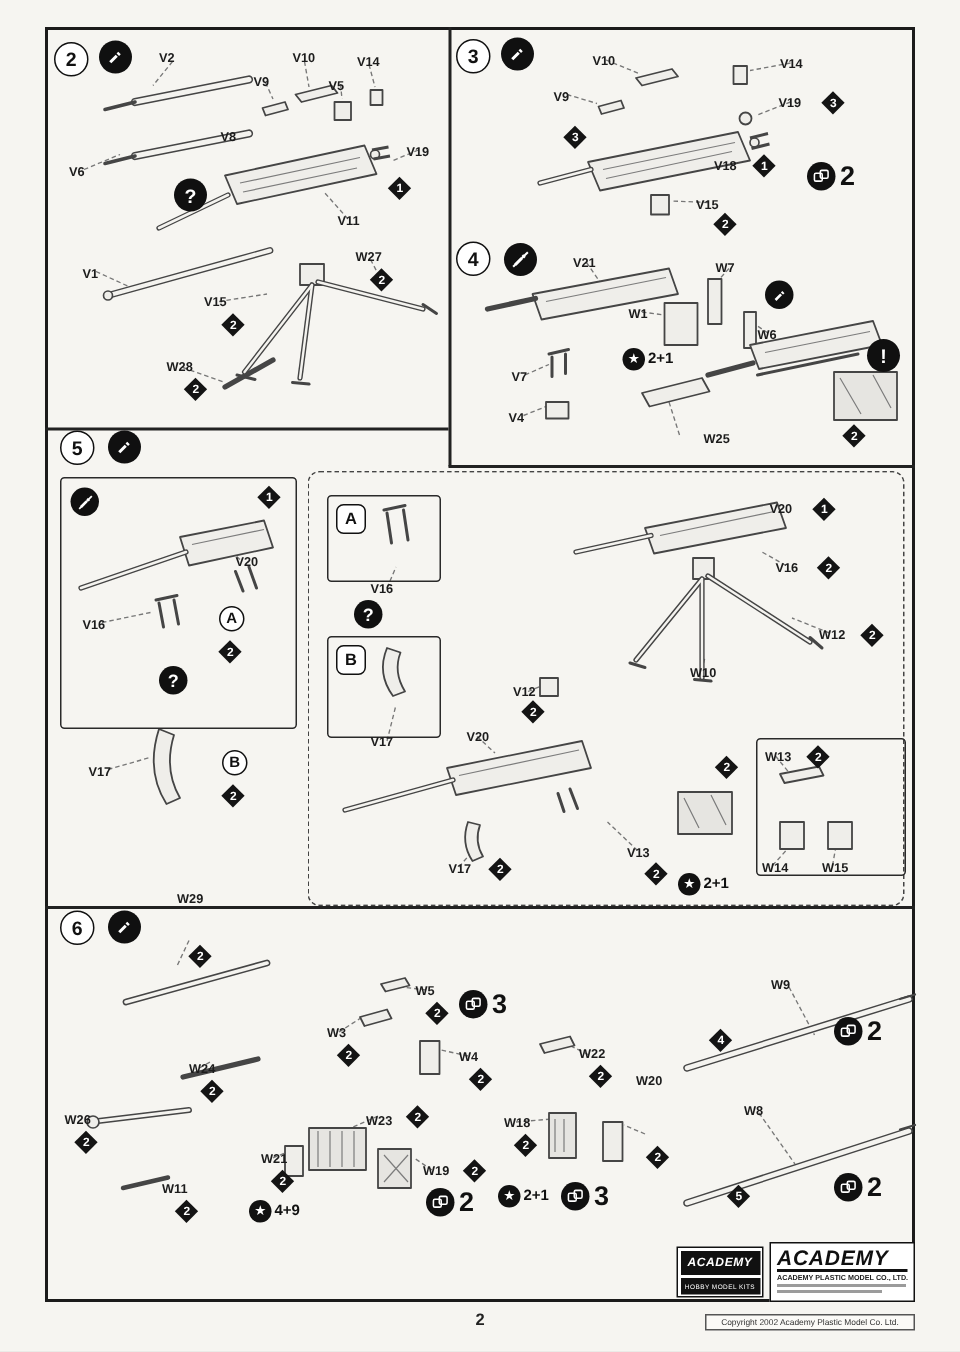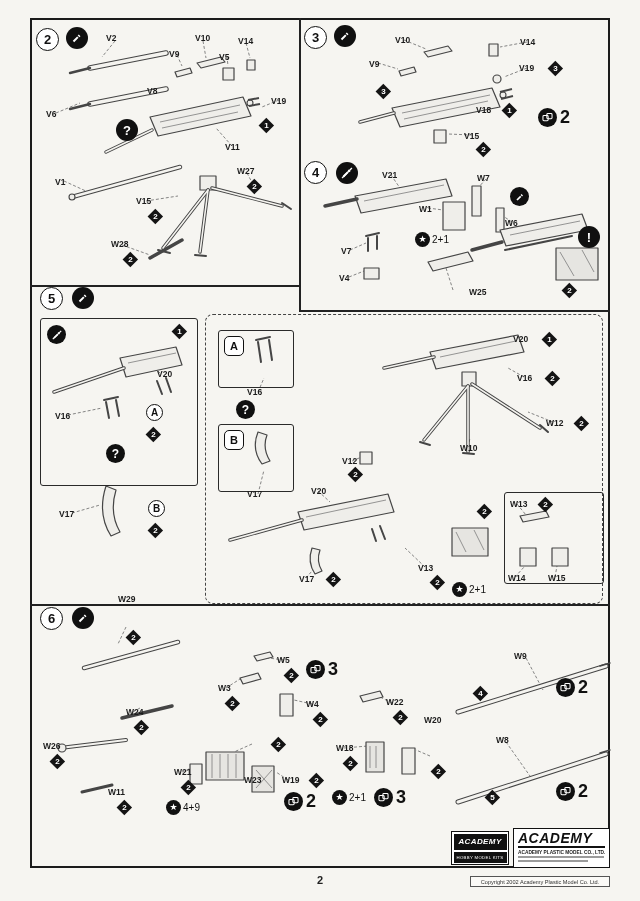--- a/index.html
+++ b/index.html
@@ -24,21 +24,21 @@
   .diamond .n{position:absolute;inset:0;color:#fff;font-size:8px;font-weight:700;text-align:center;line-height:13px}
   .ring{position:absolute;width:17px;height:17px;border:1.5px solid #111;border-radius:50%;background:#fff;
         font-size:10px;font-weight:700;display:flex;align-items:center;justify-content:center;color:#111}
   .sqmark{position:absolute;width:20px;height:20px;border:1.7px solid #111;border-radius:5px;background:#fff;
         font-size:11px;font-weight:700;display:flex;align-items:center;justify-content:center;color:#111}
   .qty{position:absolute;display:flex;align-items:center;gap:3px}
   .qty .qnum{font-size:18px;font-weight:700;color:#111;line-height:19px}
   .starb{position:absolute;display:flex;align-items:center;gap:2px}
   .starb .c{width:15px;height:15px;border-radius:50%;background:#111;color:#fff;font-size:9px;line-height:15px;
         text-align:center;font-style:normal}
-  .starb .t{font-size:10px;font-weight:400;color:#111}
+  .starb .t{font-size:10px;font-weight:700;color:#111}
   
   .logo-small{position:absolute;left:451px;top:831px;width:58px;height:34px;border:1px solid #111;background:#fff;padding:1.5px;
         display:flex;flex-direction:column;gap:1.5px}
   .logo-small .bar1{flex:1.5;background:#111;color:#fff;font-size:8px;font-weight:700;font-style:italic;
         display:flex;align-items:center;justify-content:center;letter-spacing:.4px}
   .logo-small .bar2{flex:1;background:#111;color:#fff;font-size:4.3px;display:flex;align-items:center;justify-content:center;letter-spacing:.3px}
   .logo-main{position:absolute;left:513px;top:828px;width:97px;height:40px;border:1.6px solid #111;background:#fff;padding:2px 4px}
   .logo-main .big{font-size:14px;font-weight:900;font-style:italic;color:#101010;letter-spacing:.5px;line-height:15px;border-bottom:2px solid #111}
   .logo-main .co{font-size:4.8px;font-weight:700;color:#222;margin-top:1.5px;white-space:nowrap}
   .logo-main .addr{height:2.2px;background:#9b9b9b;margin-top:1.6px}
@@ -575,21 +575,21 @@
         </svg>
       </span>
     <b class="qnum">3</b>
   </span>
   <span class="lbl" style="left:306px;top:699px">W4</span>
   <span class="diamond" style="left:314px;top:713px">
       <i class="sq"></i>
       <b class="n">2</b>
     </span>
 
-  <span class="lbl" style="left:244px;top:775px">W23</span>
+  <span class="lbl" style="left:244px;top:742px">W23</span>
   <span class="diamond" style="left:272px;top:738px">
       <i class="sq"></i>
       <b class="n">2</b>
     </span>
   <span class="lbl" style="left:174px;top:767px">W21</span>
   <span class="diamond" style="left:182px;top:781px">
       <i class="sq"></i>
       <b class="n">2</b>
     </span>
   <span class="lbl" style="left:282px;top:775px">W19</span>

